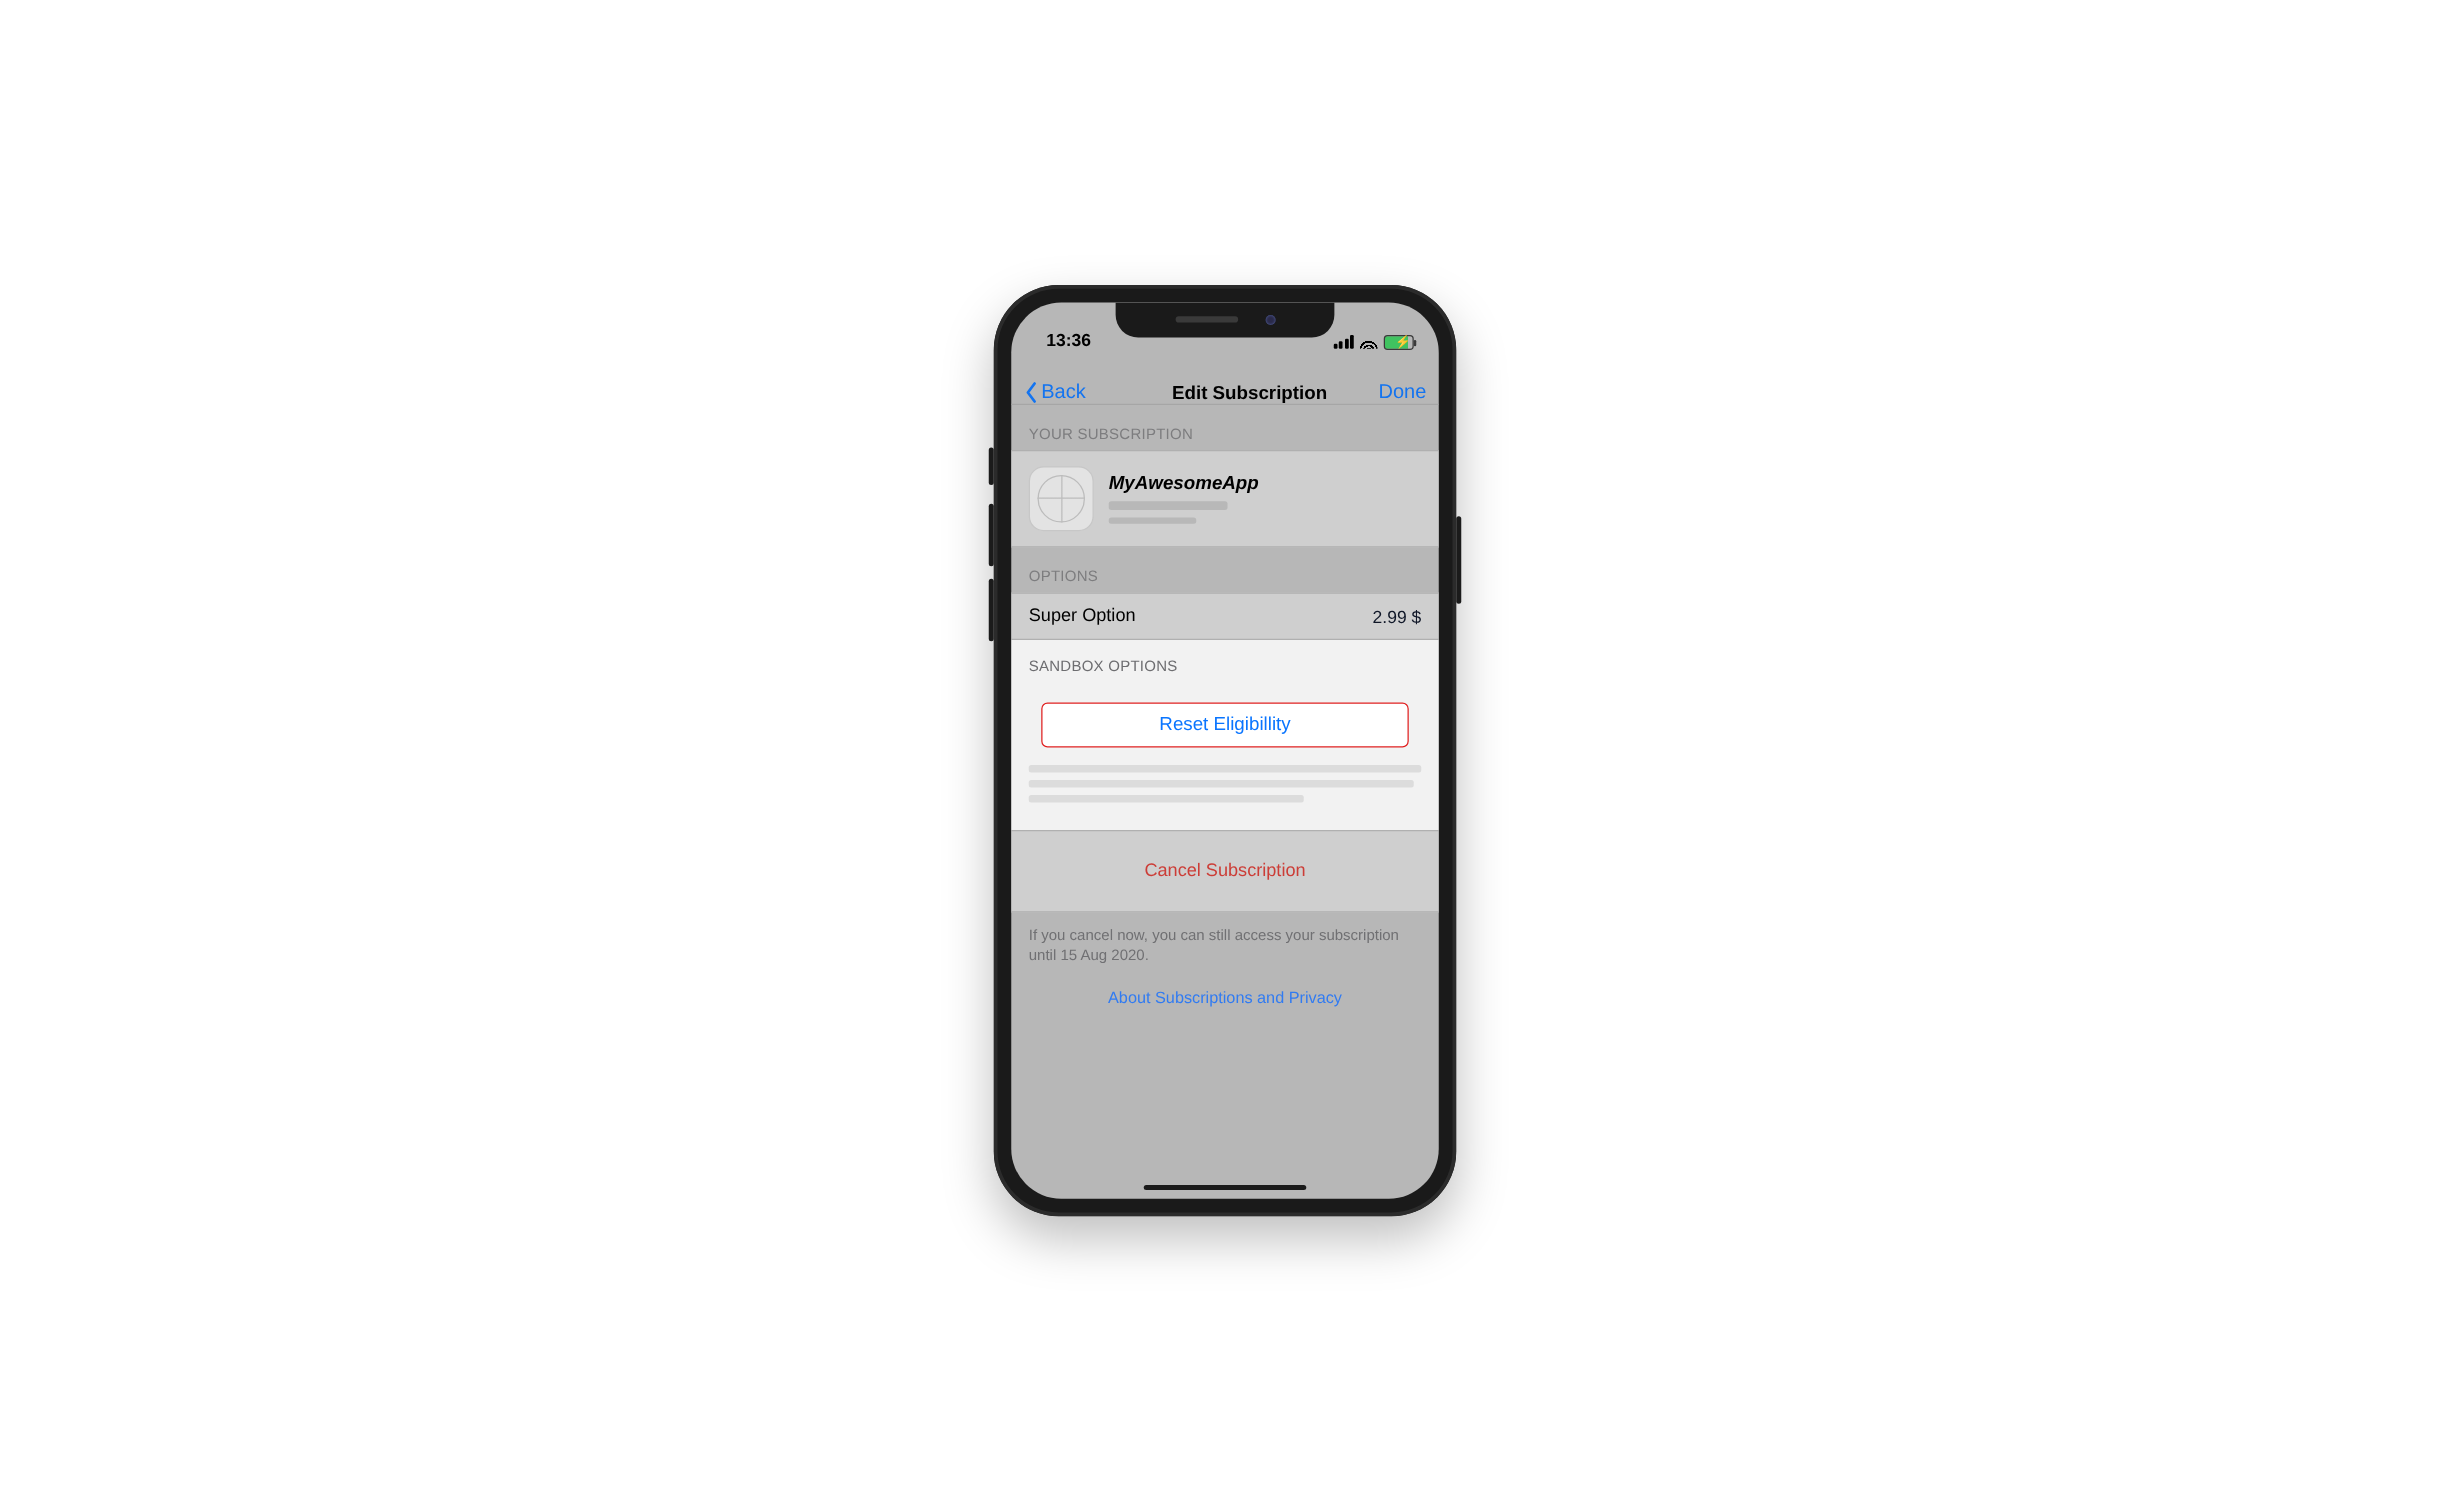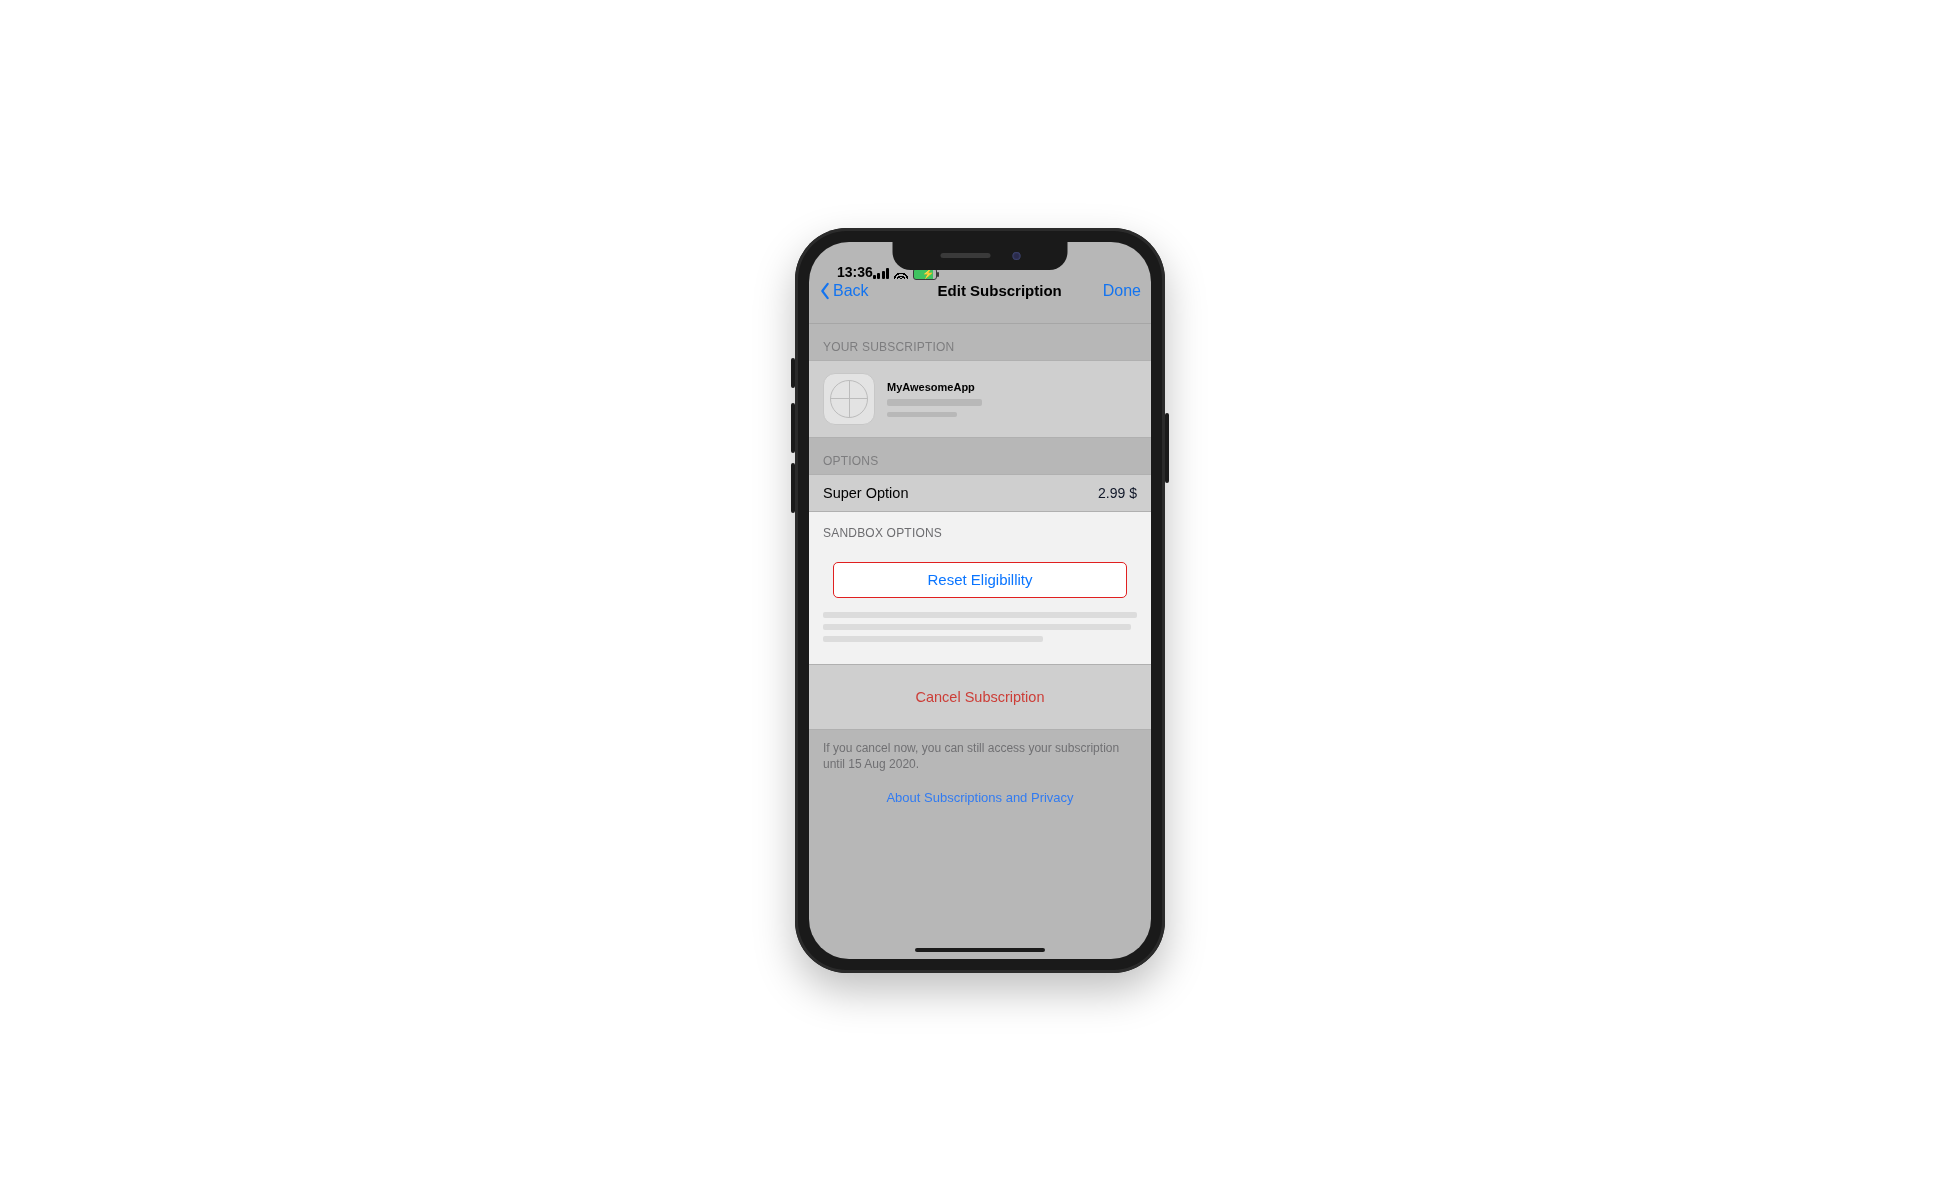--- a/index.html
+++ b/index.html
@@ -41,21 +41,21 @@
   .speaker { width:50px; height:5px; background:#3a3a3a; border-radius:3px; }
   .cam { width:8px; height:8px; background:#2a2a4a; border-radius:50%; box-shadow: inset 0 0 2px #5a6aa8; }
 
   .home-indicator {
     position:absolute; bottom:7px; left:50%; transform:translateX(-50%);
     width:130px; height:4px; background:#000; border-radius:3px; opacity:.85;
   }
 
   
   .statusbar {
-    height: 40px; display:flex; align-items:flex-end; 
+    height: 40px; display:flex; align-items:flex-end; justify-content:space-between;
     padding: 0 20px 2px 28px; font-size:14px; font-weight:600; color:#000;
   }
   .status-right { display:flex; align-items:center; gap:5px; }
   .sig { display:flex; align-items:flex-end; gap:1.5px; height:11px; }
   .sig i { width:3px; background:#000; display:block; border-radius:1px; }
   .sig i:nth-child(1){height:4px;} .sig i:nth-child(2){height:6px;} .sig i:nth-child(3){height:8px;} .sig i:nth-child(4){height:11px;}
   .wifi { width:14px; height:11px; position:relative; }
   .wifi::before { content:""; position:absolute; inset:0; background:
       radial-gradient(circle at 50% 110%, #000 0 2px, transparent 2px),
       radial-gradient(circle at 50% 110%, transparent 3px, #000 3px 4.5px, transparent 4.5px),
@@ -63,21 +63,21 @@
   }
   .battery {
     width:24px; height:12px; border:1px solid #3a3a3a; border-radius:3px; position:relative;
     background: linear-gradient(to right, #35c759 0 85%, transparent 85%);
   }
   .battery::after { content:""; position:absolute; right:-3px; top:3px; width:2px; height:5px; background:#3a3a3a; border-radius:1px; }
   .bolt { position:absolute; left:8px; top:-1px; font-size:10px; color:#fff; }
 
   
   .navbar {
-    height: 42px; display:flex; align-items:flex-start; justify-content:space-between;
+    height: 42px; display:flex; align-items:flex-end; justify-content:space-between;
     padding: 0 10px; border-bottom:1px solid #a6a6a6;
   }
   .nav-back { color:#0a75ff; font-size:16px; display:flex; align-items:center; gap:2px; }
   .nav-back svg { width:12px; height:18px; }
   .nav-title { font-size:15px; font-weight:600; color:#000;padding-left:28px; }
   .nav-done { color:#0a75ff; font-size:16px; }
 
   
   .section-label { font-size:12px; color:#6d6d70; padding: 16px 14px 6px; letter-spacing:.2px; }
   .dim .section-label { color:#7d7d7f; }
@@ -96,21 +96,21 @@
   .app-icon::before {
     content:""; position:absolute; inset:6px; border:1px solid #bcbcbc; border-radius:50%;
   }
   .app-icon::after {
     content:""; position:absolute; inset:6px;
     background:
       linear-gradient(#bcbcbc,#bcbcbc) center/1px 100% no-repeat,
       linear-gradient(#bcbcbc,#bcbcbc) center/100% 1px no-repeat;
   }
   .app-text { display:flex; flex-direction:column; gap:6px; }
-  .app-name { font-size:11px; font-weight:600; color:#000; }
+  .app-name { font-size:15px; font-weight:600; color:#000;font-style:italic; }
   .ph { height:7px; background:#b8b8b8; border-radius:2px; }
   .ph.w1{width:95px;} .ph.w2{width:70px;} .ph.s{height:5px;}
 
   .opt-name { font-size:14.5px; color:#000; }
   .opt-price { font-size:14px; color:#0f172a; }
 
   
   .sandbox-area { background:#f2f2f2; }
   .sandbox-area .section-label { color:#6d6d70; padding-top:14px; }
   .reset-wrap { padding: 16px 24px 10px; }

